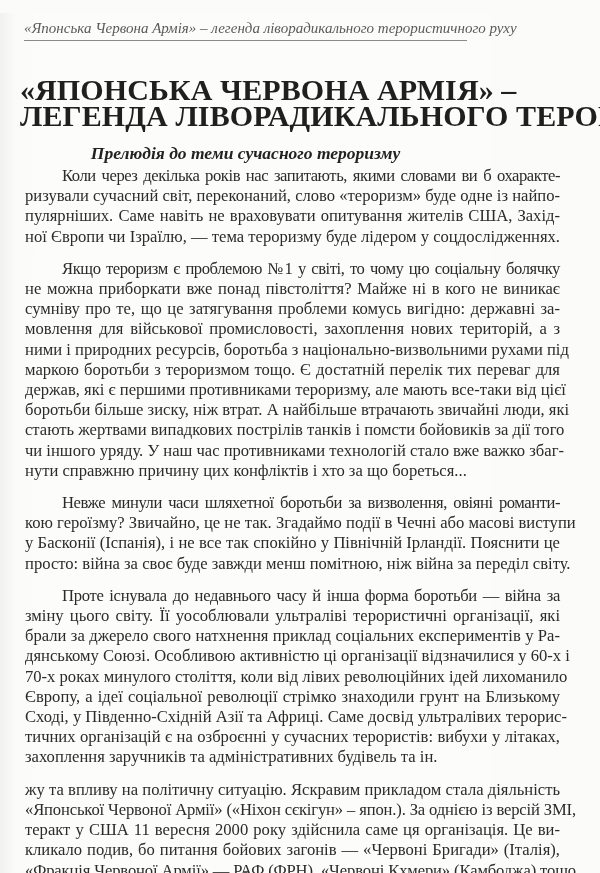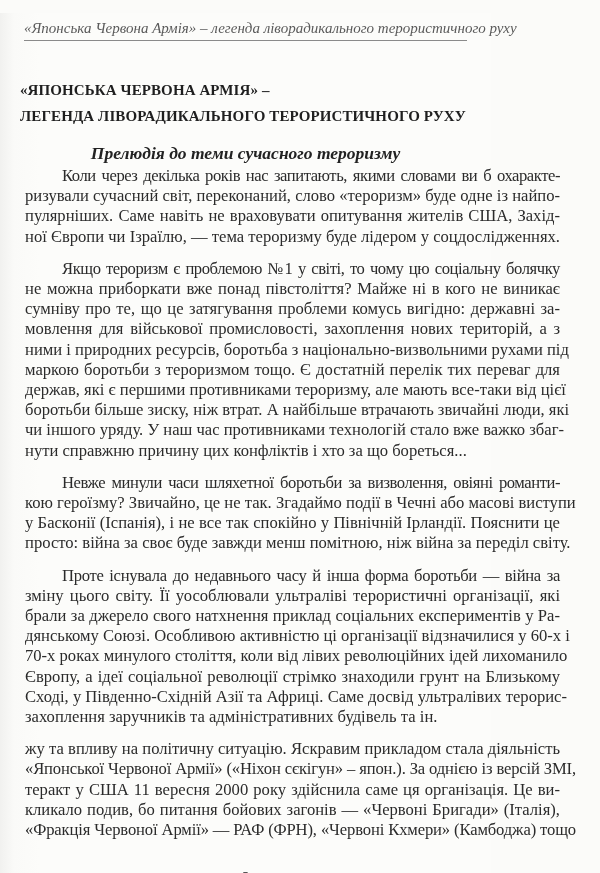--- a/index.html
+++ b/index.html
@@ -34,24 +34,24 @@
       font-size: 15px;
       color: #5a5a5a;
       line-height: 20px;
       white-space: nowrap;
     }
     .title {
       position: absolute;
       left: 20px;
       right: 20px;
       top: 64px;
-      text-align: left;
+      text-align: right;
       font-family: "Liberation Serif", "DejaVu Serif", serif;
       font-weight: bold;
-      font-size: 15px;
+      font-size: 30px;
       line-height: 26px;
       color: #1f1f1f;
       letter-spacing: 0.1px;
     }
     .title .line { display: block; white-space: nowrap; }
     .subtitle {
       position: absolute;
       left: 20px;
       right: 20px;
       top: 130px;
@@ -125,39 +125,41 @@
 
     <p class="para" style="text-indent:0">
       <span class="ln first" style="letter-spacing: -0.425663px; word-spacing: 0px;">Якщо тероризм є проблемою №1 у світі, то чому цю соціальну болячку</span>
       <span class="ln">не можна приборкати вже понад півстоліття? Майже ні в кого не виникає</span>
       <span class="ln">сумніву про те, що це затягування проблеми комусь вигідно: державні за-</span>
       <span class="ln">мовлення для військової промисловості, захоплення нових територій, а з</span>
       <span class="ln">ними і природних ресурсів, боротьба з національно-визвольними рухами під</span>
       <span class="ln">маркою боротьби з тероризмом тощо. Є достатній перелік тих переваг для</span>
       <span class="ln">держав, які є першими противниками тероризму, але мають все-таки від цієї</span>
       <span class="ln">боротьби більше зиску, ніж втрат. А найбільше втрачають звичайні люди, які</span>
+      <span class="ln">стають жертвами випадкових пострілів танків і помсти бойовиків за дії того</span>
       <span class="ln">чи іншого уряду. У наш час противниками технологій стало вже важко збаг-</span>
       <span class="ln last">нути справжню причину цих конфліктів і хто за що бореться...</span>
     </p>
 
     <p class="para" style="text-indent:0">
       <span class="ln first" style="letter-spacing: -0.437267px; word-spacing: 0px;">Невже минули часи шляхетної боротьби за визволення, овіяні романти-</span>
       <span class="ln">кою героїзму? Звичайно, це не так. Згадаймо події в Чечні або масові виступи</span>
       <span class="ln">у Басконії (Іспанія), і не все так спокійно у Північній Ірландії. Пояснити це</span>
       <span class="ln">просто: війна за своє буде завжди менш помітною, ніж війна за переділ світу.</span>
     </p>
 
     <p class="para" style="text-indent:0">
       <span class="ln first" style="letter-spacing: -0.29143px; word-spacing: 0px;">Проте існувала до недавнього часу й інша форма боротьби — війна за</span>
       <span class="ln">зміну цього світу. Її уособлювали ультраліві терористичні організації, які</span>
       <span class="ln">брали за джерело свого натхнення приклад соціальних експериментів у Ра-</span>
       <span class="ln">дянському Союзі. Особливою активністю ці організації відзначилися у 60-х і</span>
       <span class="ln">70-х роках минулого століття, коли від лівих революційних ідей лихоманило</span>
       <span class="ln">Європу, а ідеї соціальної революції стрімко знаходили грунт на Близькому</span>
       <span class="ln">Сході, у Південно-Східній Азії та Африці. Саме досвід ультралівих терорис-</span>
+      <span class="ln">тичних організацій є на озброєнні у сучасних терористів: вибухи у літаках,</span>
       <span class="ln last">захоплення заручників та адміністративних будівель та ін.</span>
     </p>
 
     <p class="para" style="text-indent:0">
       <span class="ln">жу та впливу на політичну ситуацію. Яскравим прикладом стала діяльність</span>
       <span class="ln" style="letter-spacing: -0.141627px; word-spacing: 0px;">«Японської Червоної Армії» («Ніхон сєкігун» – япон.). За однією із версій ЗМІ,</span>
       <span class="ln">теракт у США 11 вересня 2000 року здійснила саме ця організація. Це ви-</span>
       <span class="ln">кликало подив, бо питання бойових загонів — «Червоні Бригади» (Італія),</span>
       <span class="ln" style="letter-spacing: -0.126116px; word-spacing: 0px;">«Фракція Червоної Армії» — РАФ (ФРН), «Червоні Кхмери» (Камбоджа) тощо</span>
     </p>

